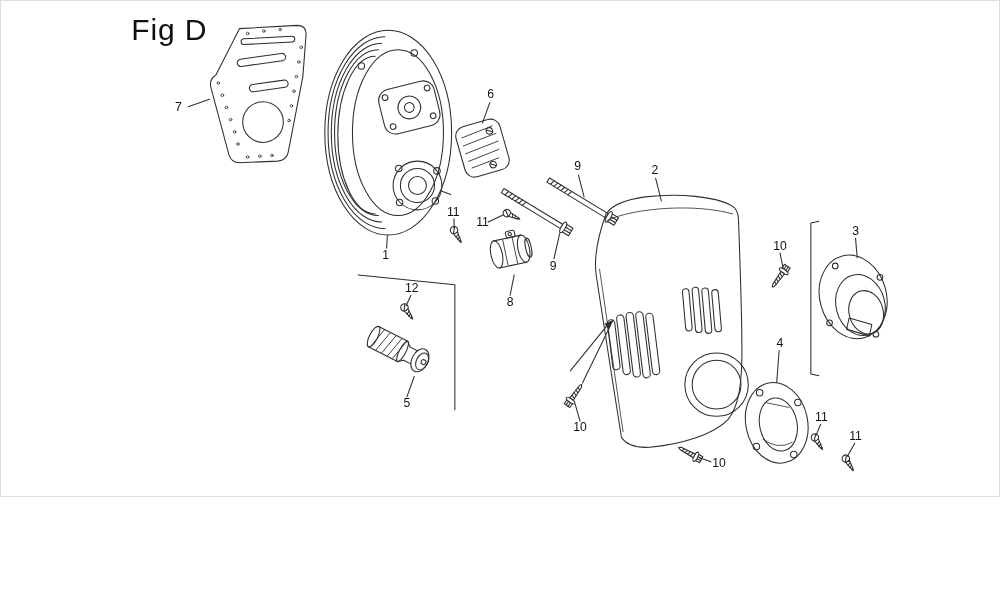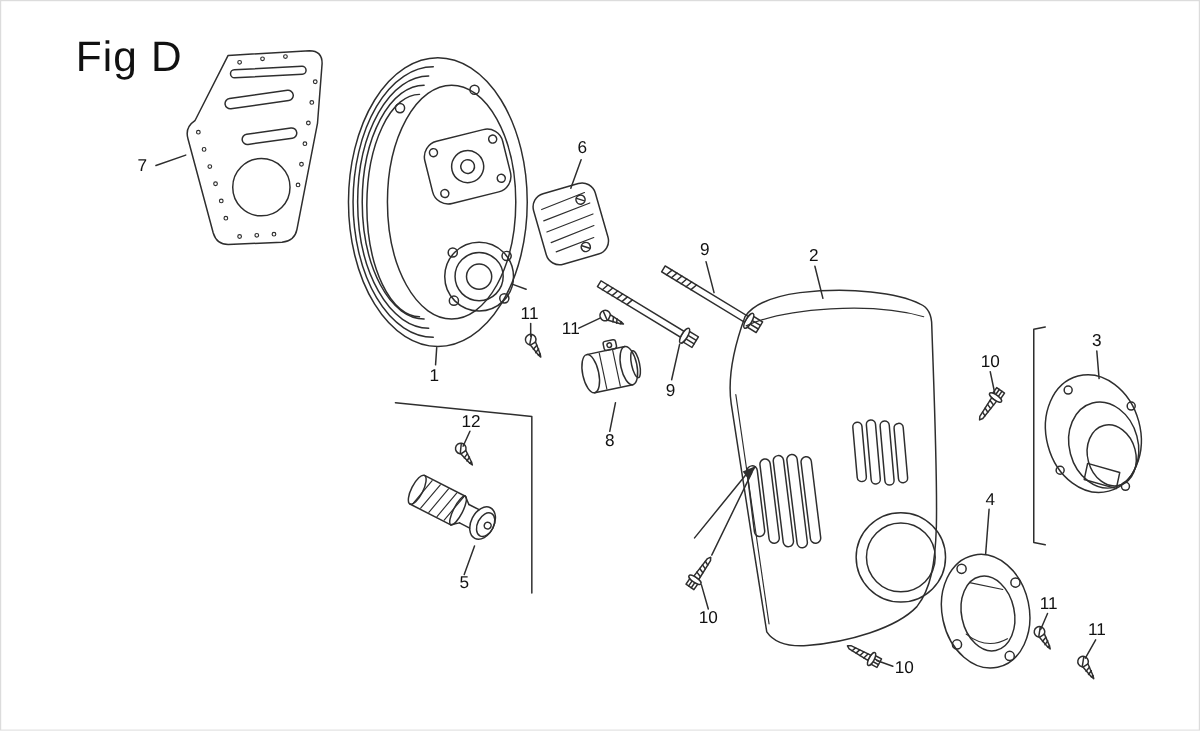--- a/index.html
+++ b/index.html
@@ -1,17 +1,17 @@
 <!DOCTYPE html>
 <html style="--line: #2e2e2e; --bg: #ffffff; --label: #111111;"><head>
 <meta charset="utf-8">
 <style>
   html,body{margin:0;padding:0;background:#ffffff;}
   .page{
-    position:relative;width:1000px;height:609px;box-sizing:border-box;
+    position:relative;width:1000px;height:497px;box-sizing:border-box;
     background:var(--bg,#ffffff);border:1px solid #dcdcdc;
     font-family:"Liberation Sans",sans-serif;overflow:hidden;padding-left:43px;
   }
   svg.diagram{
     display:block;width:100%;height:100%;
     stroke:var(--line,#2e2e2e);fill:none;
     stroke-width:1.3;stroke-linecap:round;stroke-linejoin:round;
   }
   svg.diagram text{
     fill:var(--label,#111111);stroke:none;

